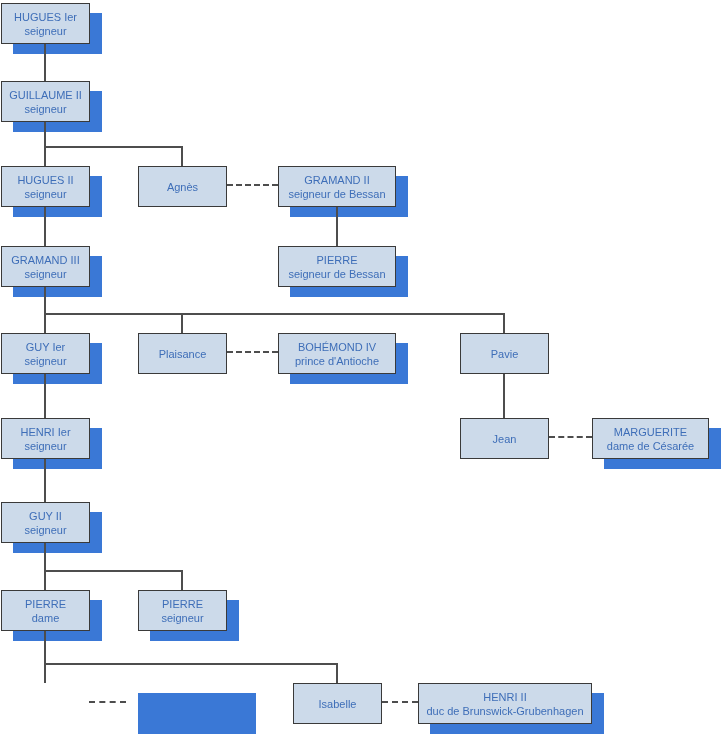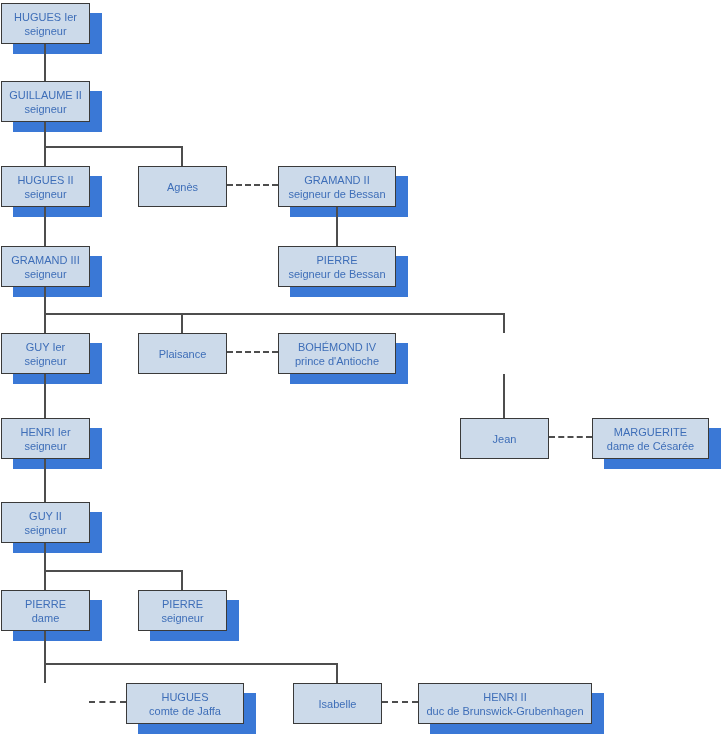--- a/index.html
+++ b/index.html
@@ -102,20 +102,23 @@
     <div class="nm">GUY Ier</div>
     <div class="tt">seigneur</div>
   </div>
   <div class="node" style="left:278px;top:333px;width:118px">
     <div class="nm">BOHÉMOND IV</div>
     <div class="tt">prince d'Antioche</div>
   </div>
   <div class="node" style="left:138px;top:333px">
     <div class="nm">Plaisance</div>
   </div>
+  <div class="node" style="left:460px;top:333px">
+    <div class="nm">Pavie</div>
+  </div>
   <div class="node" style="left:1px;top:418px">
     <div class="nm">HENRI Ier</div>
     <div class="tt">seigneur</div>
   </div>
   <div class="node" style="left:460px;top:418px">
     <div class="nm">Jean</div>
   </div>
   <div class="node" style="left:592px;top:418px;width:117px">
     <div class="nm">MARGUERITE</div>
     <div class="tt">dame de Césarée</div>
@@ -125,24 +128,20 @@
     <div class="tt">seigneur</div>
   </div>
   <div class="node" style="left:1px;top:590px">
     <div class="nm">PIERRE</div>
     <div class="tt">dame</div>
   </div>
   <div class="node" style="left:138px;top:590px">
     <div class="nm">PIERRE</div>
     <div class="tt">seigneur</div>
   </div>
-  <div class="node" style="left:126px;top:683px;width:118px">
-    <div class="nm">HUGUES</div>
-    <div class="tt">comte de Jaffa</div>
-  </div>
   <div class="node" style="left:293px;top:683px">
     <div class="nm">Isabelle</div>
   </div>
   <div class="node" style="left:418px;top:683px;width:174px">
     <div class="nm">HENRI II</div>
     <div class="tt">duc de Brunswick-Grubenhagen</div>
   </div>
 
 </div>
 

